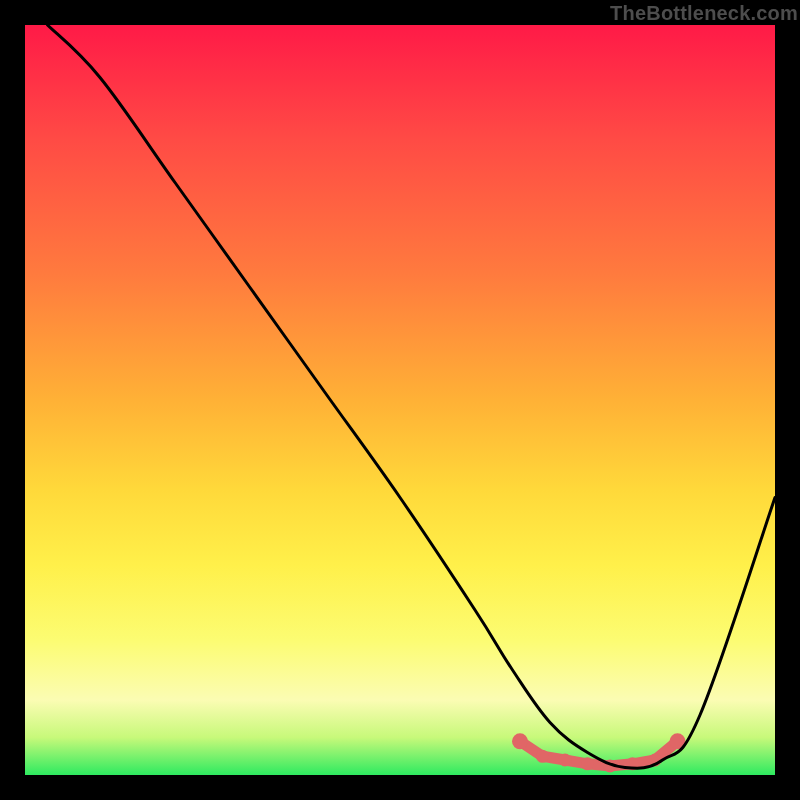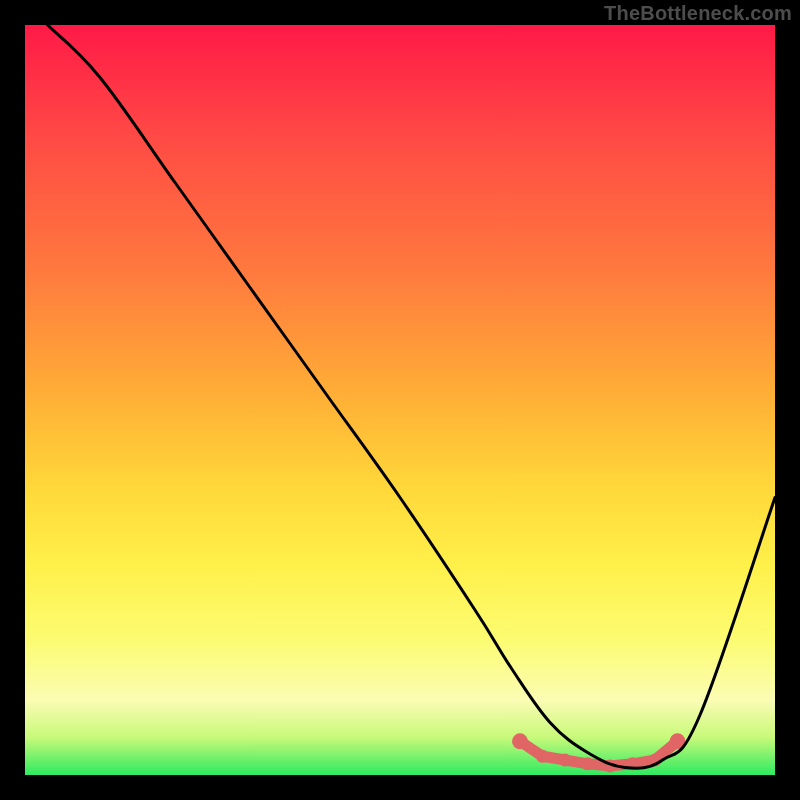--- a/index.html
+++ b/index.html
@@ -12,21 +12,21 @@
     font-family: Arial, Helvetica, sans-serif;
   }
   .container {
     position: relative;
     width: 800px;
     height: 800px;
   }
   .watermark {
     position: absolute;
     top: 2px;
-    right: 8px;
+    right: 2px;
     color: #4d4d4d;
     font-size: 20px;
     font-weight: 600;
     letter-spacing: 0.2px;
     z-index: 5;
   }
   .plot-area {
     position: absolute;
     left: 25px;
     top: 25px;

